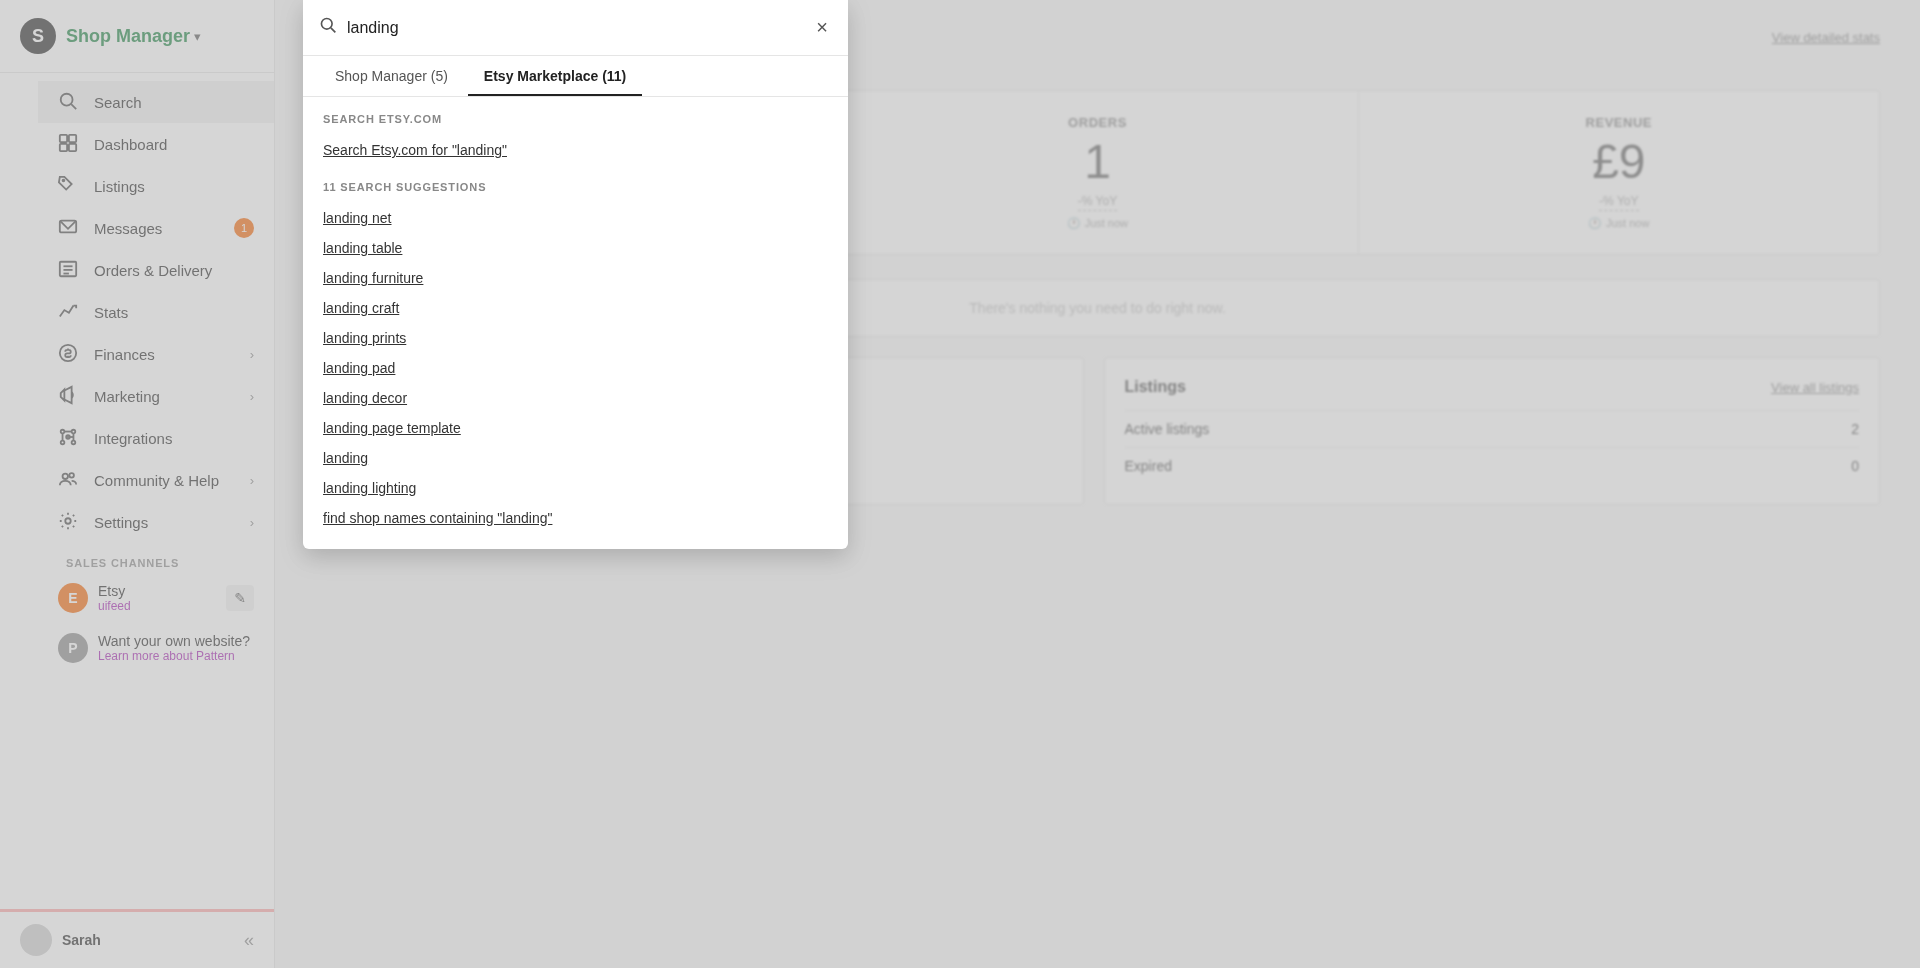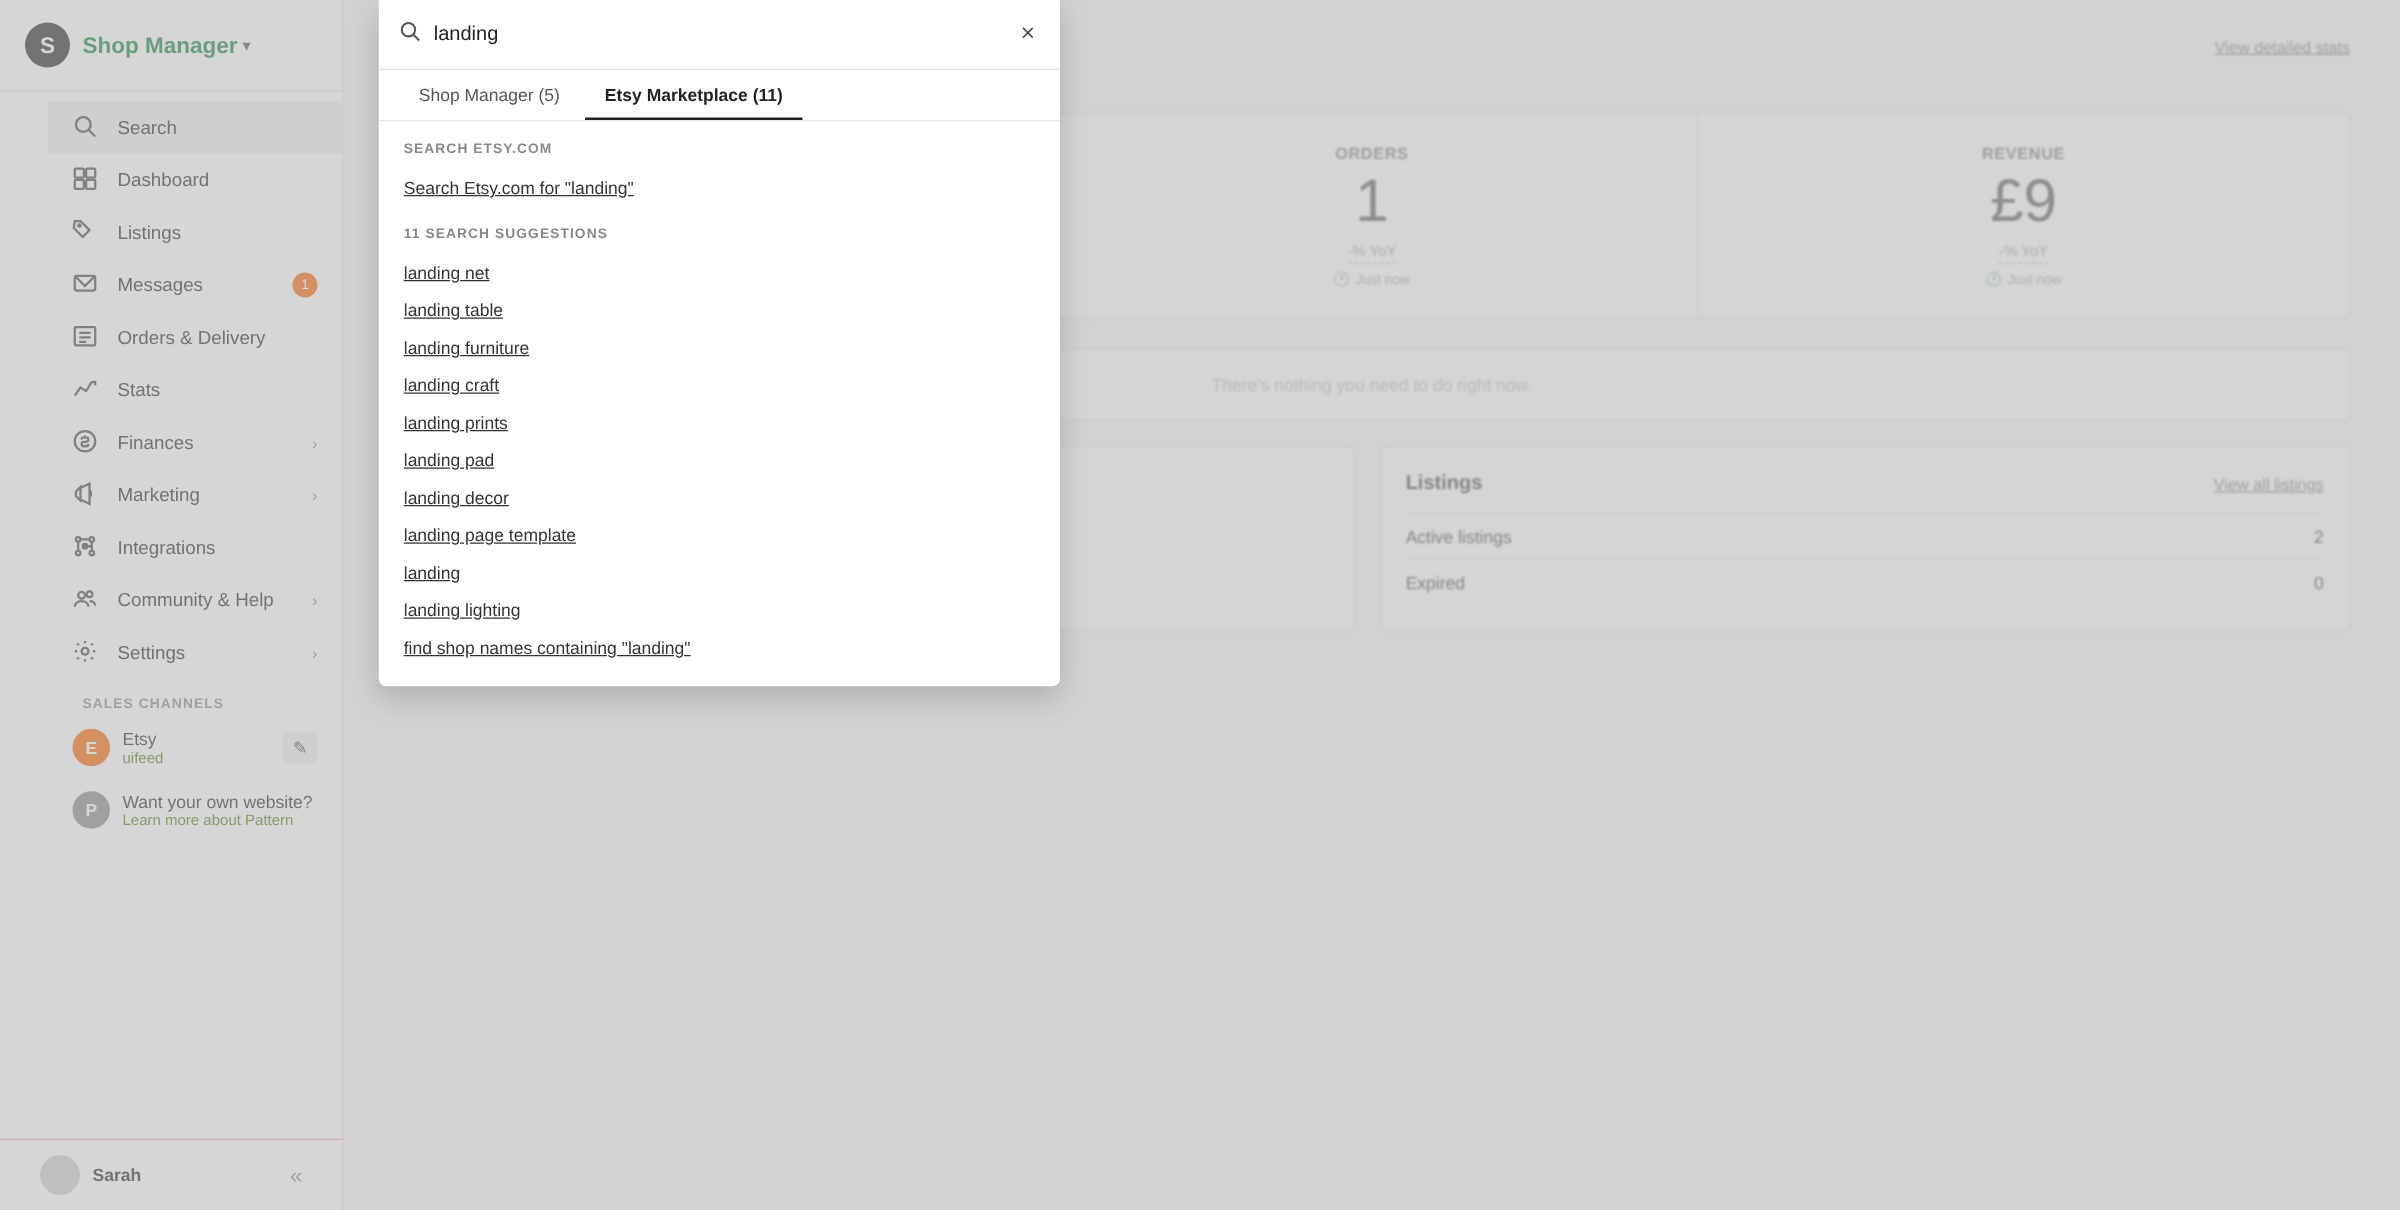--- a/index.html
+++ b/index.html
@@ -82,33 +82,33 @@
       background: #f56400;
       color: #fff; font-size: 14px; font-weight: 700;
       display: flex; align-items: center; justify-content: center;
       margin-right: 10px; flex-shrink: 0;
     }
     .channel-avatar.pattern {
       background: #888;
     }
     .channel-info { flex: 1; }
     .channel-name { font-size: 14px; font-weight: 400; color: #222; }
-    .channel-sub { font-size: 12px; color: #4d7c0f; }
+    .channel-sub { font-size: 12px; color: #a21caf; }
     .channel-edit {
       background: #f0f0f0;
       border-radius: 4px;
       padding: 5px 8px;
       cursor: pointer;
       color: #444;
       border: none;
       font-size: 14px;
     }
     .sidebar-footer {
-      border-top: 1px solid #fca5a5;
-      padding: 12px 32px;
+      border-top: 3px solid #fca5a5;
+      padding: 12px 20px;
       display: flex; align-items: center;
     }
     .user-avatar {
       width: 32px; height: 32px;
       border-radius: 50%;
       background: #ccc;
       margin-right: 10px; flex-shrink: 0;
     }
     .user-name { font-size: 14px; font-weight: 600; flex: 1; color: #222; }
     .collapse-btn { color: #888; cursor: pointer; font-size: 18px; }

